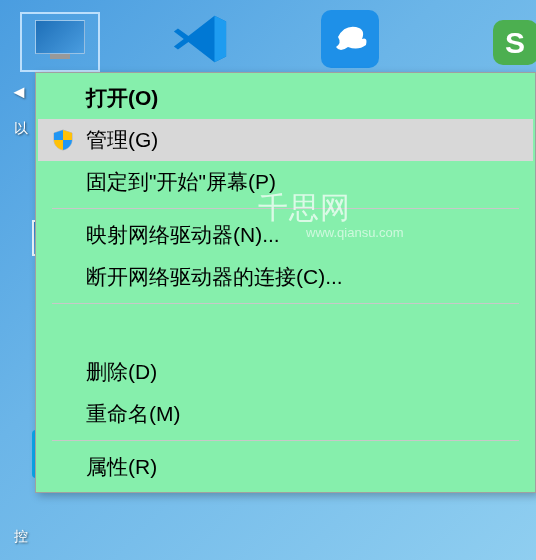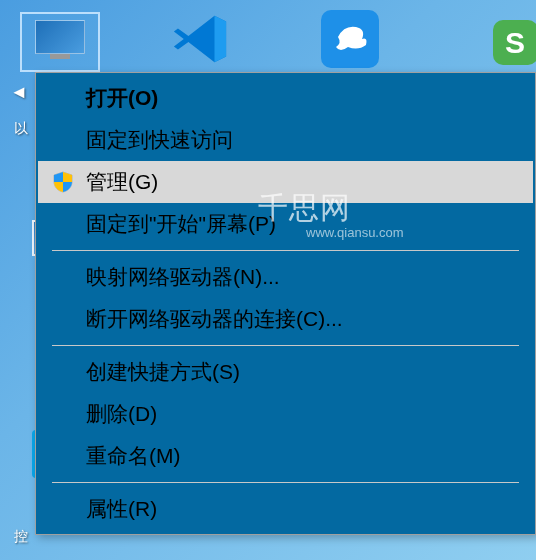--- a/index.html
+++ b/index.html
@@ -111,21 +111,21 @@
       left: 10px;
       color: #fff;
       font-size: 18px;
       text-shadow: 1px 1px 2px rgba(0,0,0,0.5);
     }
     .context-menu {
       position: absolute;
       top: 72px;
       left: 35px;
       width: 501px;
-      background: #0369a1;
+      background: #86efac;
       border: 1px solid #a0a0a0;
       box-shadow: 3px 3px 8px rgba(0,0,0,0.25);
       padding: 4px 2px;
     }
     .menu-item {
       display: flex;
       align-items: center;
       height: 42px;
       padding: 0 12px 0 14px;
       font-size: 21px;
@@ -220,24 +220,20 @@
 
 <div class="watermark">
   <div class="wm1">千思网</div>
   <div class="wm2">www.qiansu.com</div>
 </div>
 
 <div class="context-menu">
   <div class="menu-item bold">
     <span class="micon"></span>
     <span class="text">打开(O)</span>
-  </div>
-  <div class="menu-item">
-    <span class="micon"></span>
-    <span class="text">固定到快速访问</span>
   </div>
   <div class="menu-item hover">
     <span class="micon">
       <svg class="shield" width="22" height="22" viewBox="0 0 22 22">
         <path d="M11 1 L20 4 V11 C20 16 16 20 11 21 C6 20 2 16 2 11 V4 Z" fill="#fff" stroke="#888" stroke-width="0.5"></path>
         <path d="M11 1 L20 4 V11 L11 11 Z" fill="#ffc107"></path>
         <path d="M11 11 L2 11 V4 L11 1 Z" fill="#2196f3"></path>
         <path d="M11 11 L20 11 C20 16 16 20 11 21 Z" fill="#2196f3"></path>
         <path d="M11 11 L11 21 C6 20 2 16 2 11 Z" fill="#ffc107"></path>
       </svg>
@@ -253,21 +249,20 @@
     <span class="micon"></span>
     <span class="text">映射网络驱动器(N)...</span>
   </div>
   <div class="menu-item">
     <span class="micon"></span>
     <span class="text">断开网络驱动器的连接(C)...</span>
   </div>
   <div class="separator"></div>
   <div class="menu-item">
     <span class="micon"></span>
-    <span class="text">创建快捷方式(S)</span>
   </div>
   <div class="menu-item">
     <span class="micon"></span>
     <span class="text">删除(D)</span>
   </div>
   <div class="menu-item">
     <span class="micon"></span>
     <span class="text">重命名(M)</span>
   </div>
   <div class="separator"></div>

